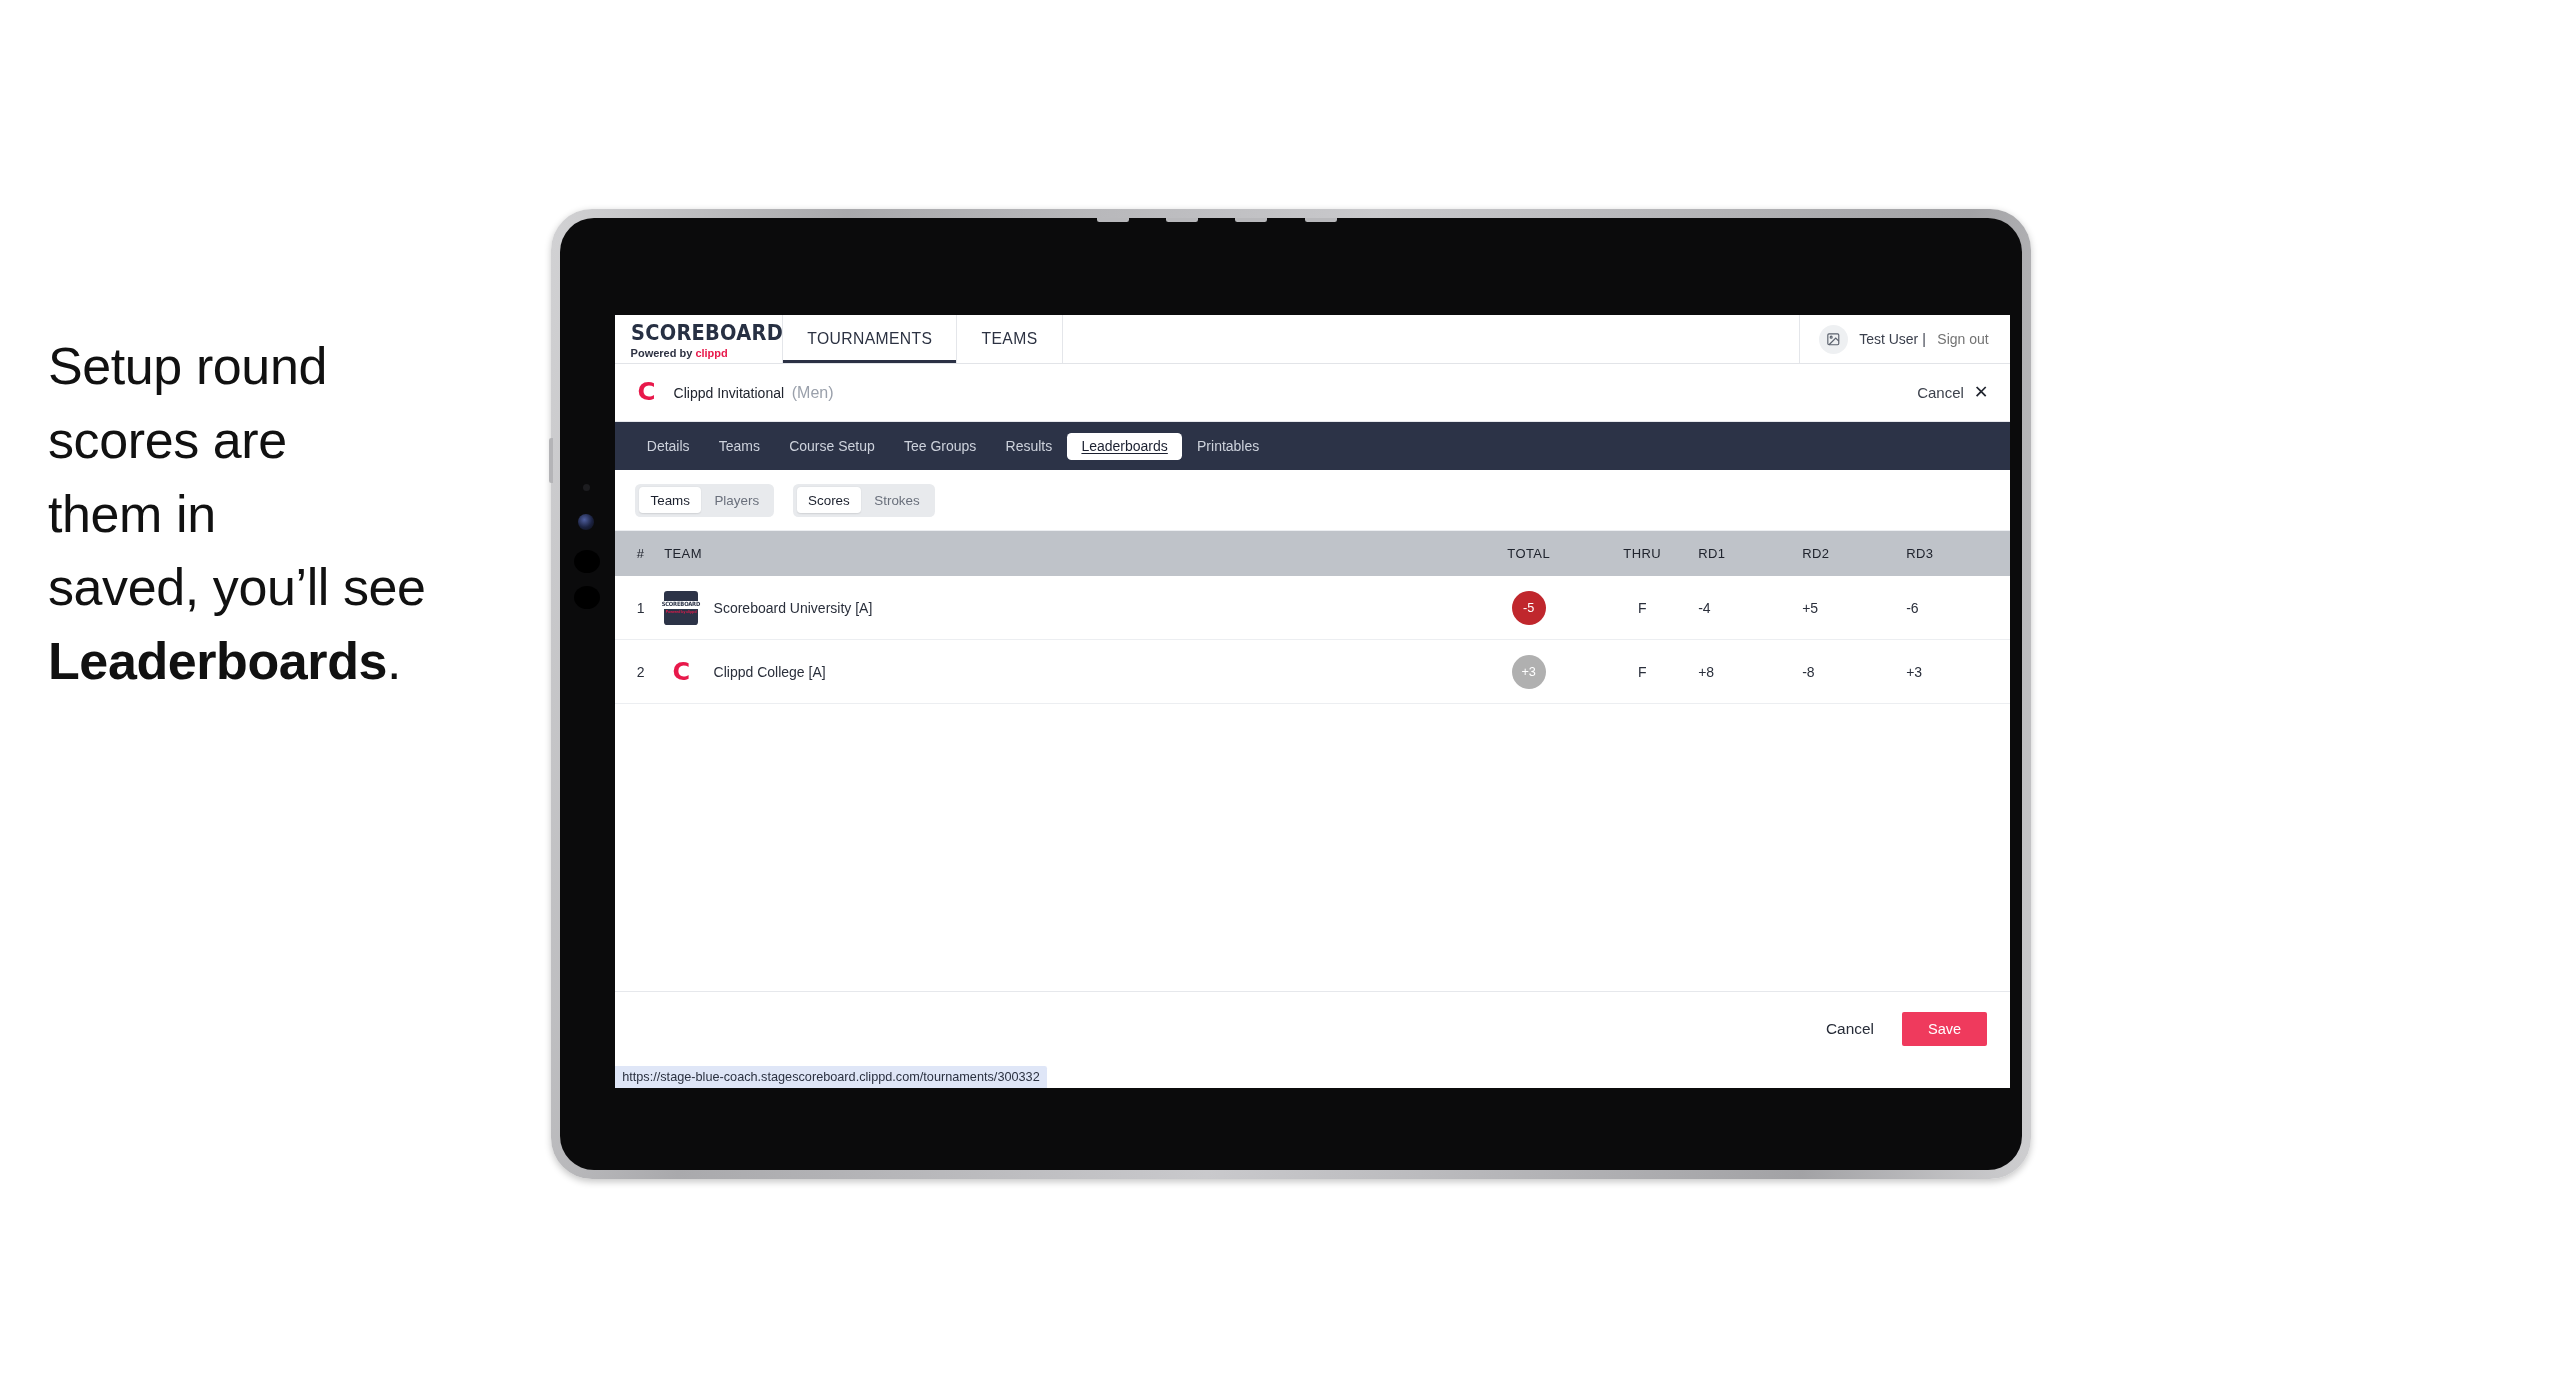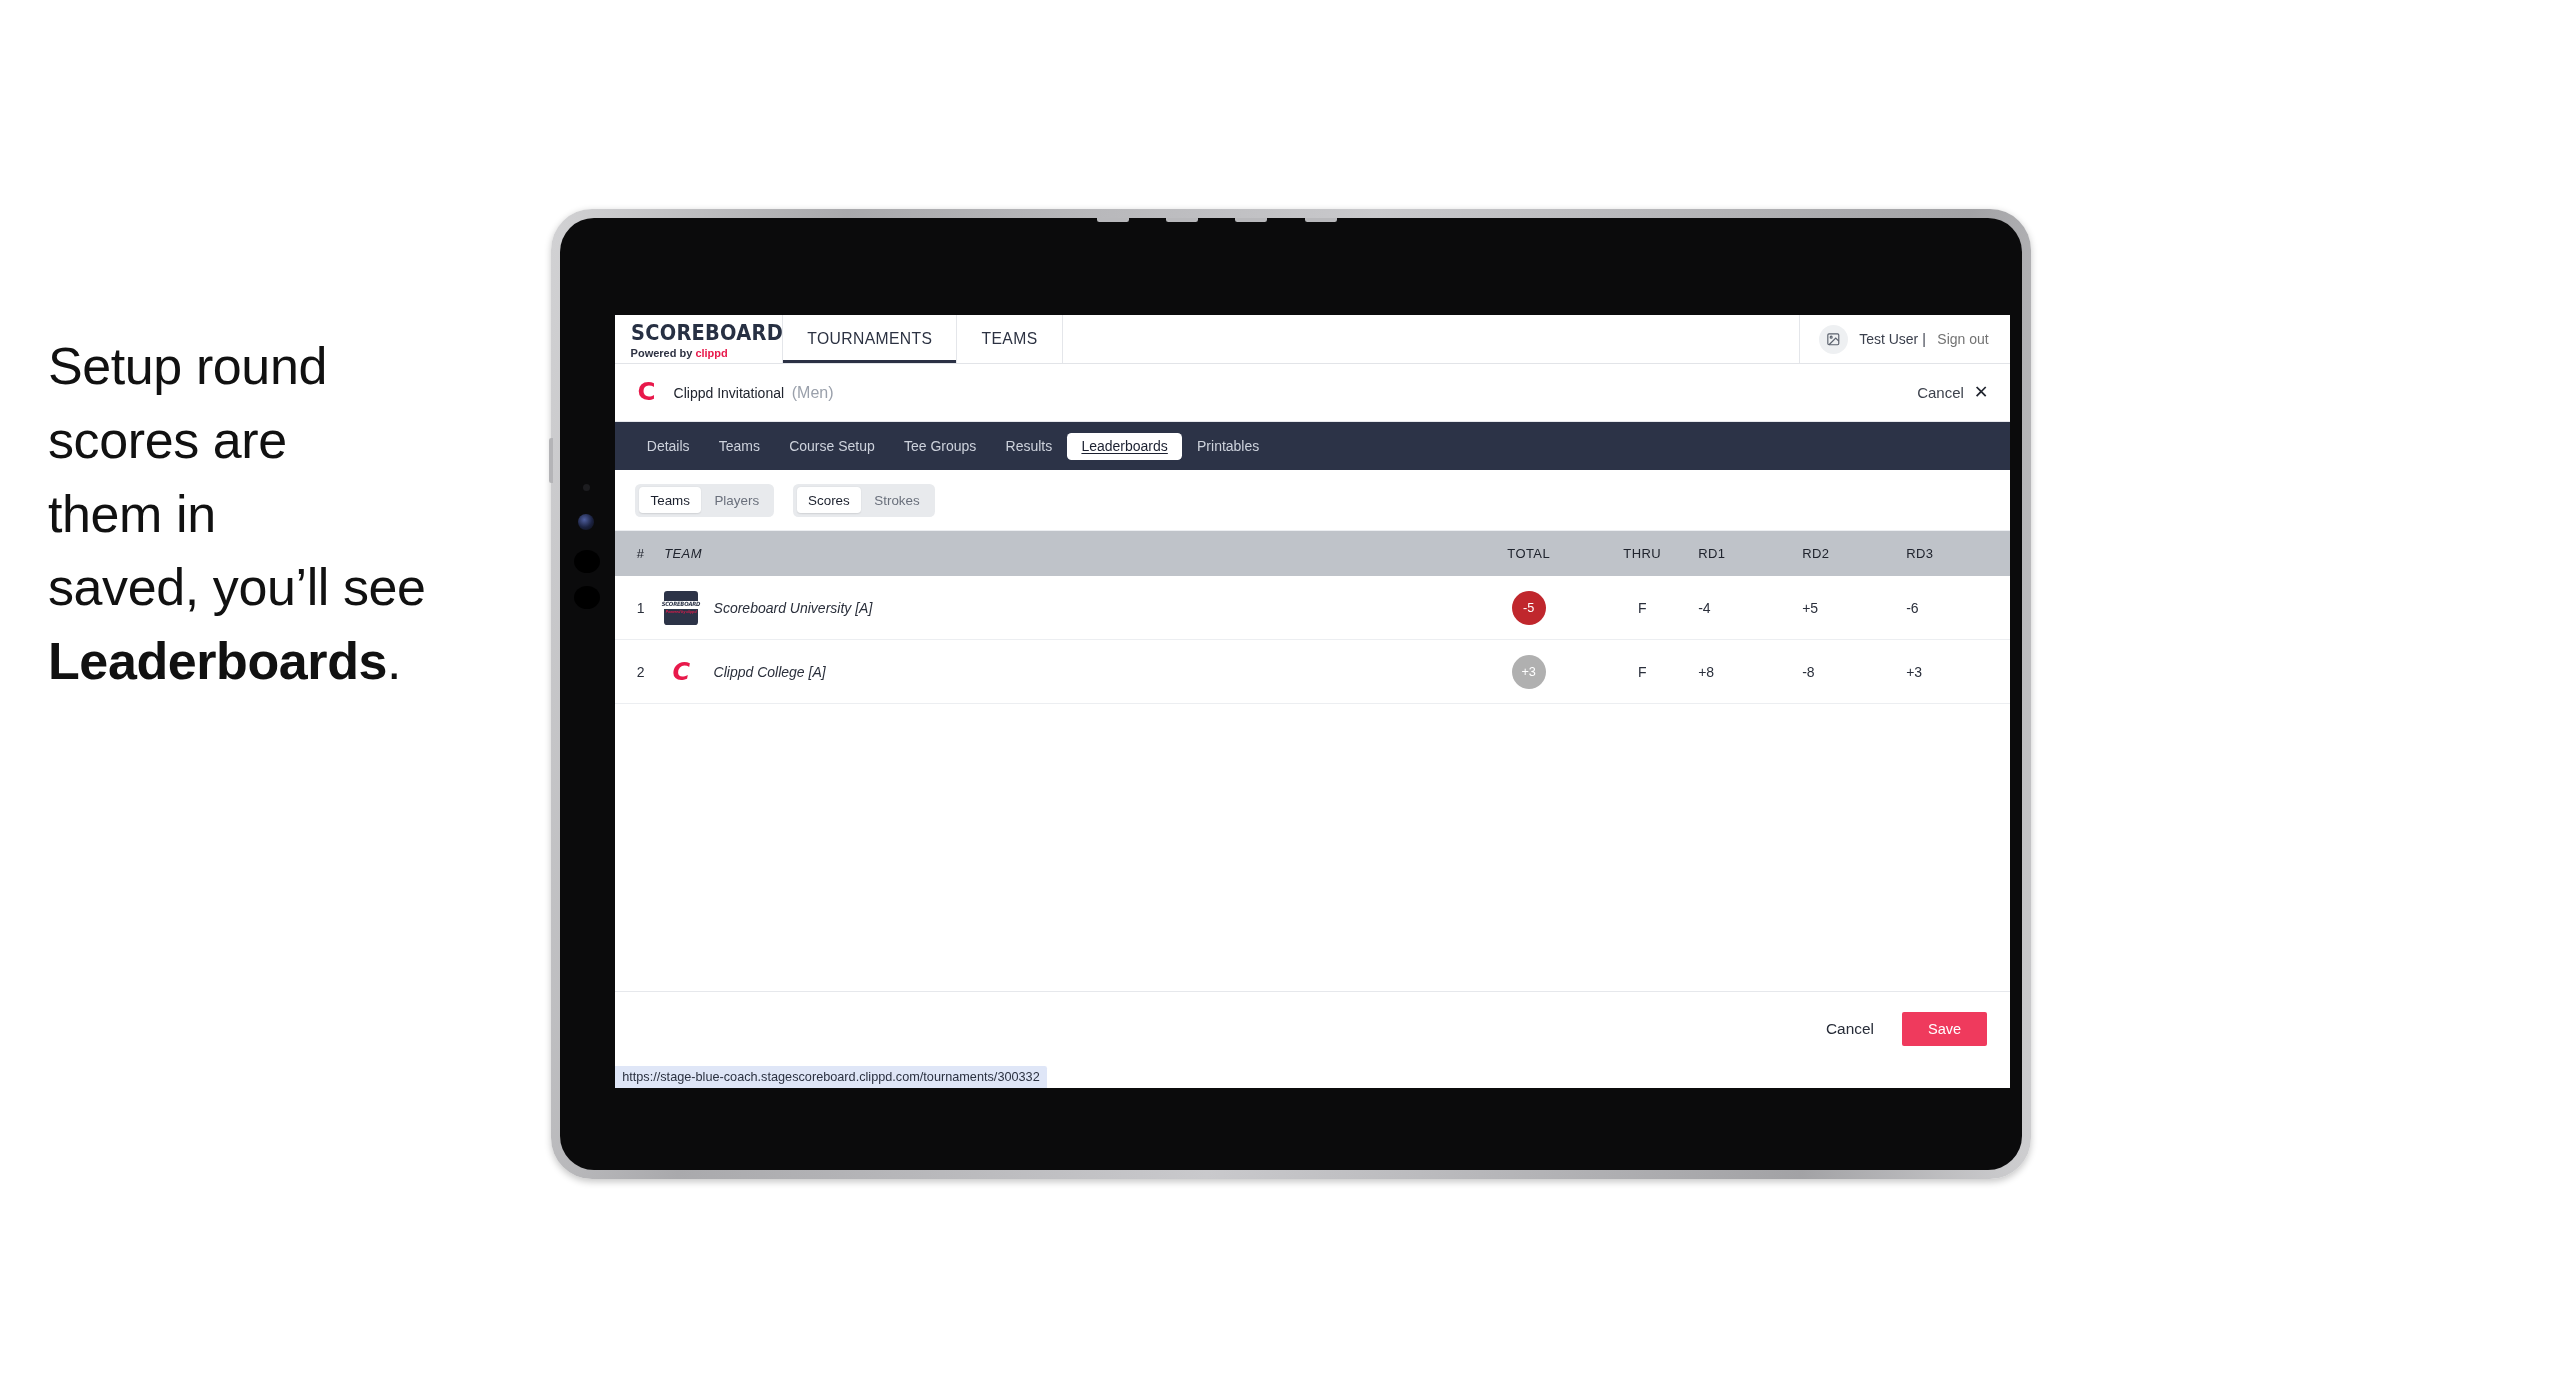--- a/index.html
+++ b/index.html
@@ -246,21 +246,21 @@
   .row {
     height: 64px;
     display: flex;
     align-items: center;
     border-bottom: 0.8px solid #eceef1;
     background: #fff;
     font-size: 14px;
     color: #2a2f3b;
   }
   .c-rank  { width: 49px;  padding-left: 21.5px; }
-  .c-team  { flex: 1; display: flex; align-items: center; font-style: italic; }
+  .c-team  { flex: 1; display: flex; align-items: center; }
   .c-total { width: 115px; text-align: center; display:flex; justify-content:center; }
   .c-thru  { width: 112px; text-align: center; }
   .c-rd    { width: 104px; }
   #table-head .c-rank { padding-left: 21.5px; }
 
   .team-logo-img {
     width: 34px; height: 34px;
     border-radius: 3.1px;
     background: #2c3347;
     display: flex; flex-direction: column; align-items: center; justify-content: center;

